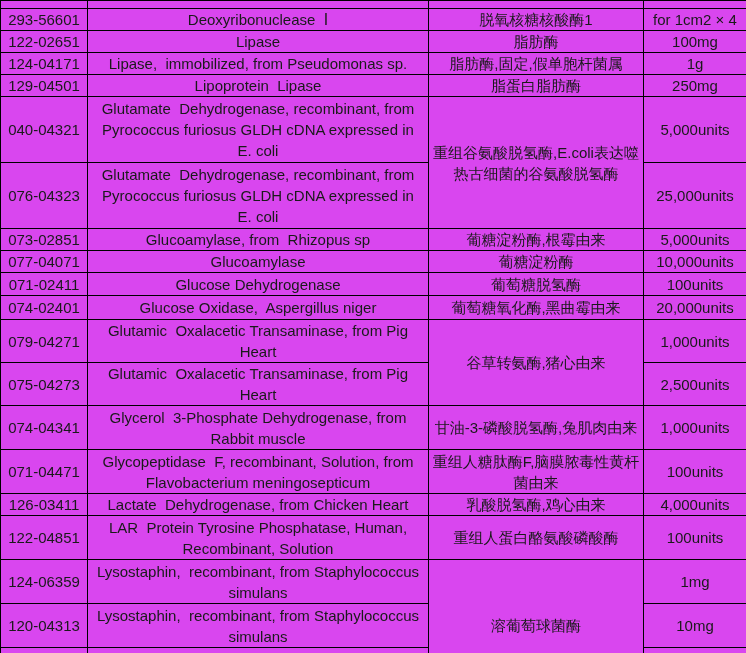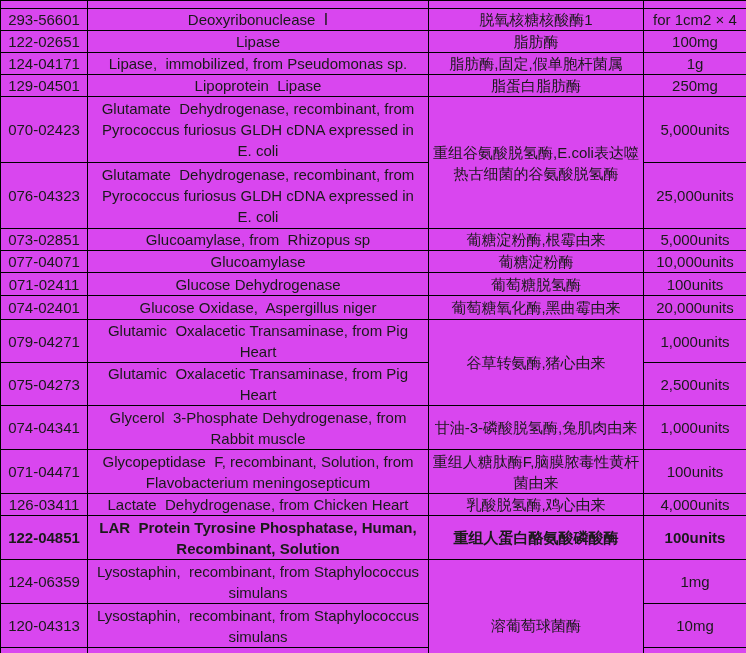--- a/index.html
+++ b/index.html
@@ -68,21 +68,21 @@
           <td class="col-cn">脂肪酶,固定,假单胞杆菌属</td>
           <td class="col-qty">1g</td>
         </tr>
         <tr style="height: 22px;">
           <td class="col-catalog">129-04501</td>
           <td class="col-en">Lipoprotein  Lipase</td>
           <td class="col-cn">脂蛋白脂肪酶</td>
           <td class="col-qty">250mg</td>
         </tr>
         <tr style="height: 66px;">
-          <td class="col-catalog">070-02423</td>
+          <td class="col-catalog">040-04321</td>
           <td class="col-en">Glutamate  Dehydrogenase, recombinant, from Pyrococcus furiosus GLDH cDNA expressed in  E. coli</td>
           <td class="col-cn" rowspan="2">重组谷氨酸脱氢酶,E.coli表达噬热古细菌的谷氨酸脱氢酶</td>
           <td class="col-qty">5,000units</td>
         </tr>
         <tr style="height: 66px;">
           <td class="col-catalog">076-04323</td>
           <td class="col-en">Glutamate  Dehydrogenase, recombinant, from Pyrococcus furiosus GLDH cDNA expressed in  E. coli</td>
           <td class="col-qty">25,000units</td>
         </tr>
         <tr style="height: 22px;">
@@ -131,21 +131,21 @@
           <td class="col-en">Glycopeptidase  F, recombinant, Solution, from Flavobacterium meningosepticum</td>
           <td class="col-cn">重组人糖肽酶F,脑膜脓毒性黄杆菌由来</td>
           <td class="col-qty">100units</td>
         </tr>
         <tr style="height: 22px; margin-top: 33px;">
           <td class="col-catalog">126-03411</td>
           <td class="col-en">Lactate  Dehydrogenase, from Chicken Heart</td>
           <td class="col-cn">乳酸脱氢酶,鸡心由来</td>
           <td class="col-qty">4,000units</td>
         </tr>
-        <tr style="height: 44px; font-weight: bold;">
+        <tr style="height: 44px;">
           <td class="col-catalog">122-04851</td>
           <td class="col-en">LAR  Protein Tyrosine Phosphatase, Human, Recombinant, Solution</td>
           <td class="col-cn">重组人蛋白酪氨酸磷酸酶</td>
           <td class="col-qty">100units</td>
         </tr>
         <tr style="height: 44px;">
           <td class="col-catalog">124-06359</td>
           <td class="col-en">Lysostaphin,  recombinant, from Staphylococcus simulans</td>
           <td class="col-cn" rowspan="3">溶葡萄球菌酶</td>
           <td class="col-qty">1mg</td>

